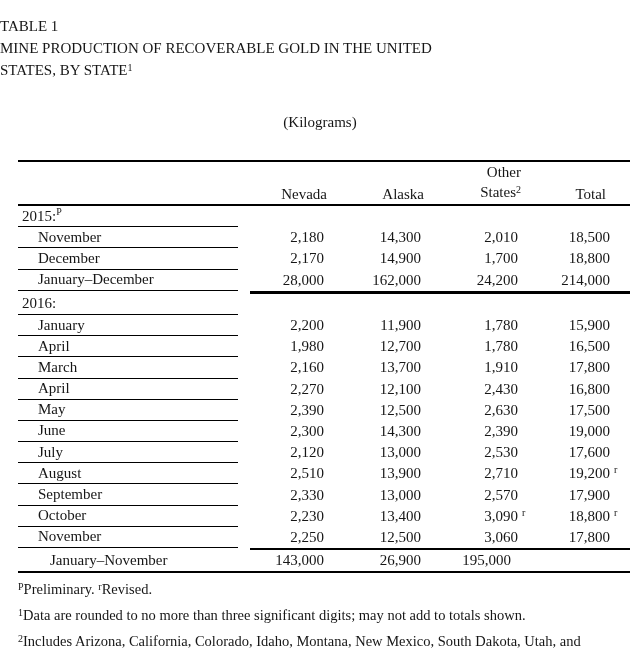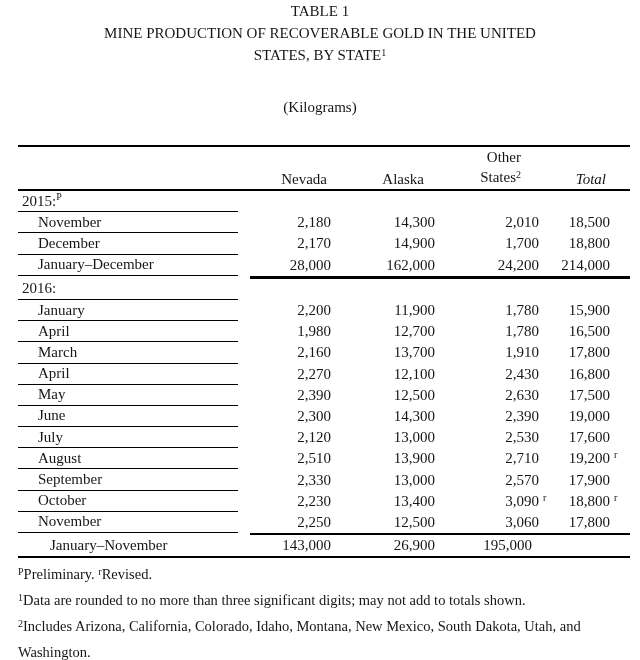--- a/index.html
+++ b/index.html
@@ -4,44 +4,43 @@
 <style>
   html, body { margin: 0; padding: 0; }
   body {
     width: 640px; height: 660px;
     background: #ffffff;
     color: #161616;
     font-family: "Liberation Serif", serif;
     font-size: 15px;
     overflow: hidden;
   }
-  .title-block { text-align: center; line-height: 22px; }
+  .title-block { text-align: left; padding-top: 15px; line-height: 22px; }
   .subtitle { text-align: center; margin-top: 28px; line-height: 22px; }
   .fsup { font-size: 10px; position: relative; top: -4.5px; }
 
   .table-wrap { margin: 27px 10px 0 18px; width: 612px; }
   .rule { background: #000; }
   .rule.top { height: 2px; }
   .rule.under-header { height: 2px; }
   .rule.bottom { height: 2px; }
 
   .thead {
     display: grid;
     grid-template-columns: 220px 99px 97px 97px 1fr;
     height: 42px;
     align-items: end;
   }
   .hcell { text-align: right; padding: 0 10px 2px 0; line-height: 20px; }
-  .hcell.col-total { padding-right: 24px; font-style: italic; }
+  .hcell.col-total { padding-right: 24px; }
 
   .trow {
     display: grid;
     grid-template-columns: 220px 99px 97px 97px 1fr;
     height: 21.2px;
-    gap: 7px;
   }
   .cell { display: flex; align-items: center; height: 100%; box-sizing: border-box; }
   .cell.label { border-bottom: 1px solid #000; }
   .cell.label.no-ul { border-bottom: none; }
   .trow.indent0 .cell.label { padding-left: 4px; }
   .trow.indent1 .cell.label { padding-left: 20px; }
   .trow.indent2 .cell.label { padding-left: 32px; }
   .cell.num { justify-content: flex-end; padding-right: 13px; }
   .cell.num.last { padding-right: 20px; font-family: Liberation Serif, serif; }
   .rsup {

